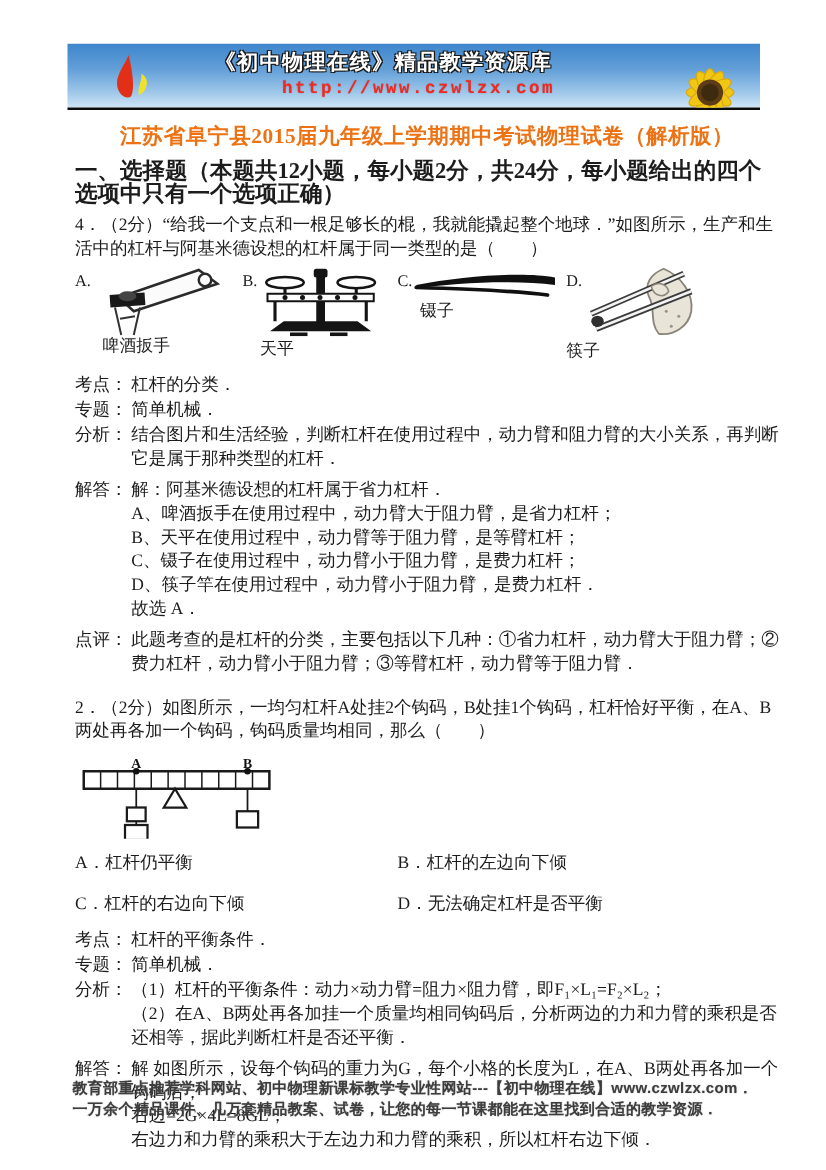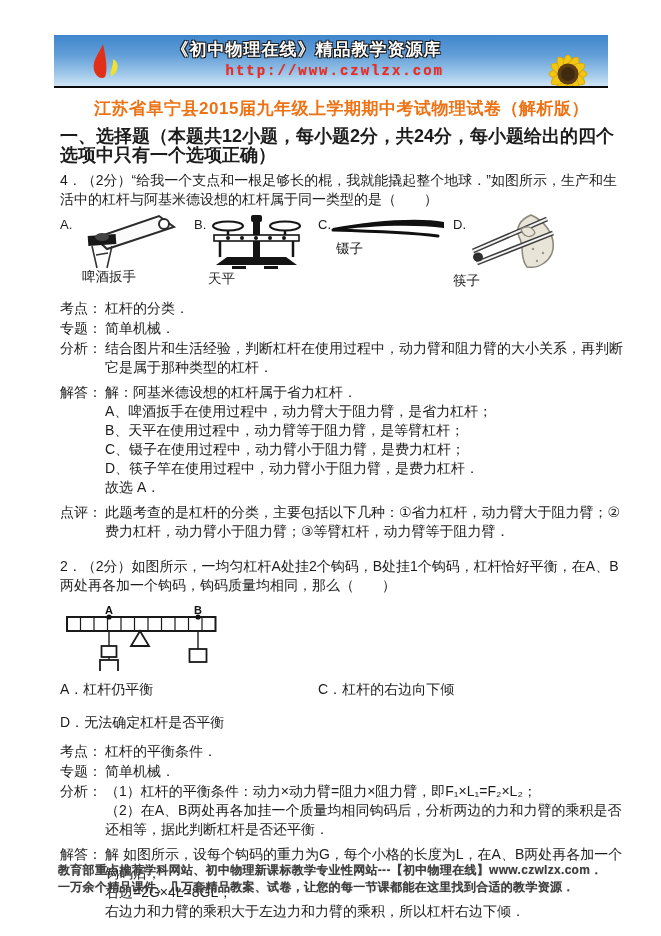--- a/index.html
+++ b/index.html
@@ -2,21 +2,21 @@
 <html><head>
 <meta charset="utf-8">
 <style>
   * { margin:0; padding:0; box-sizing:border-box; }
   html,body { background:#ffffff; }
   body {
     width:661px; height:936px; position:relative; overflow:hidden;
     font-family:"Liberation Sans","DejaVu Sans",sans-serif;
     color:#1c1c1c; font-size:14px; line-height:19px;
   }
-  .page { padding:0 38px 0 60px; }
+  .page { padding:0 38px 0 60px;font-family:Liberation Serif, serif; }
 
   
   .banner {
     width:554px; height:53px; margin:35px auto 0; position:relative;
     background:linear-gradient(180deg,#3e86cc 0%, #639fd8 40%, #9cc6e9 75%, #cfe4f5 100%);
     border-bottom:2px solid #0a0a0a; overflow:hidden;
   }
   .banner-title {
     position:absolute; left:118px; top:5px; color:#ffffff; font-weight:bold;
     font-size:17px; letter-spacing:1px; white-space:nowrap;
@@ -214,20 +214,21 @@
       <path d="M47 26 L47 41" stroke="#1a1a1a" stroke-width="1.4"></path>
       <rect x="39.5" y="41" width="15" height="11" fill="#fff" stroke="#1a1a1a" stroke-width="1.8"></rect>
       <path d="M47 52 L47 55" stroke="#1a1a1a" stroke-width="1.4"></path>
       <rect x="38" y="55" width="18" height="12" fill="#fff" stroke="#1a1a1a" stroke-width="1.8"></rect>
       <path d="M136 26 L136 44" stroke="#1a1a1a" stroke-width="1.4"></path>
       <rect x="127.5" y="44" width="17" height="13" fill="#fff" stroke="#1a1a1a" stroke-width="1.8"></rect>
     </svg>
 
     <div class="q2-options">
       <div><span>A．</span><span>杠杆仍平衡</span></div>
+      <div><span>B．</span><span>杠杆的左边向下倾</span></div>
       <div><span>C．</span><span>杠杆的右边向下倾</span></div>
       <div><span>D．</span><span>无法确定杠杆是否平衡</span></div>
     </div>
 
     <div>
       <div class="arow">
         <div class="alabel">考点：</div>
         <div class="acontent">
             <div>杠杆的平衡条件．</div>
           </div>

